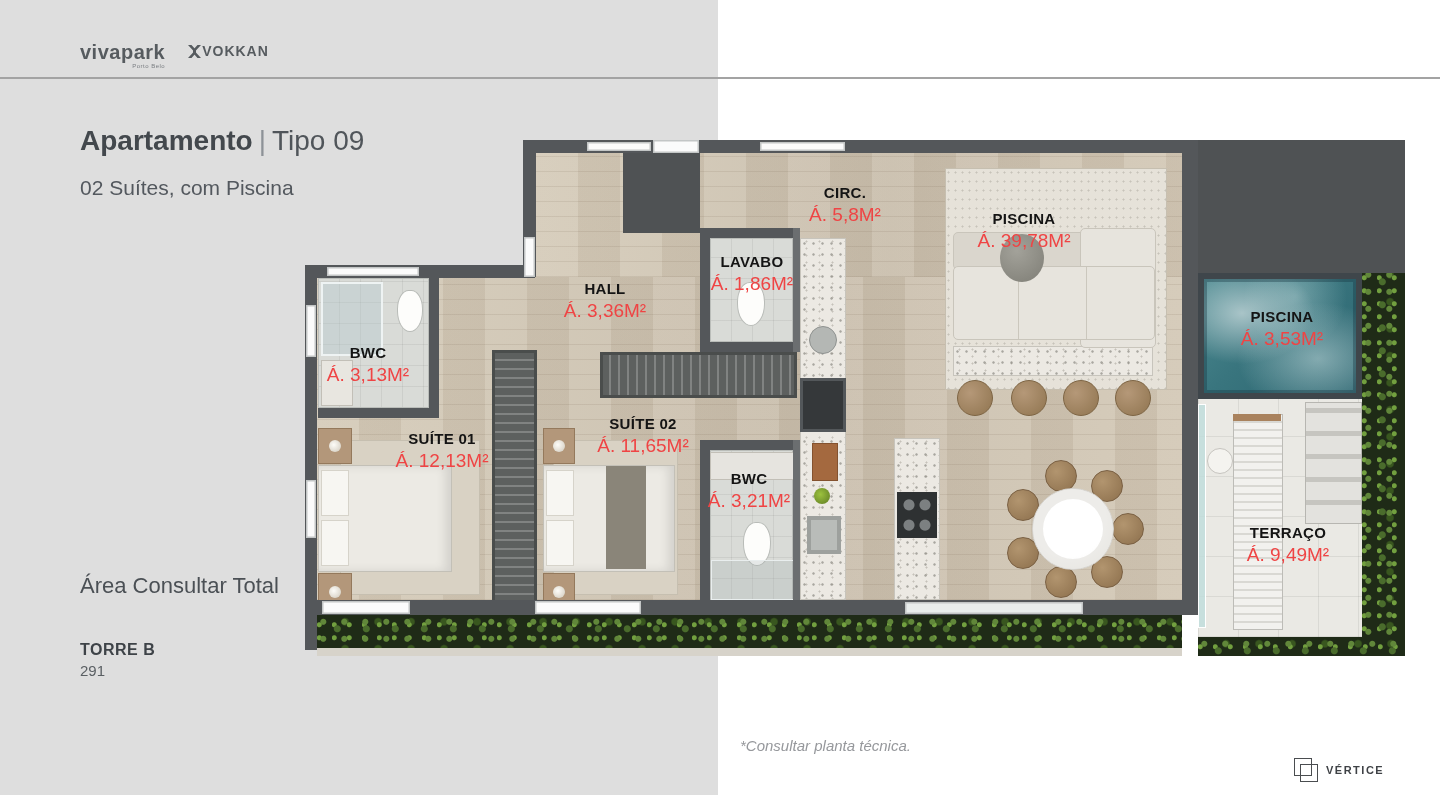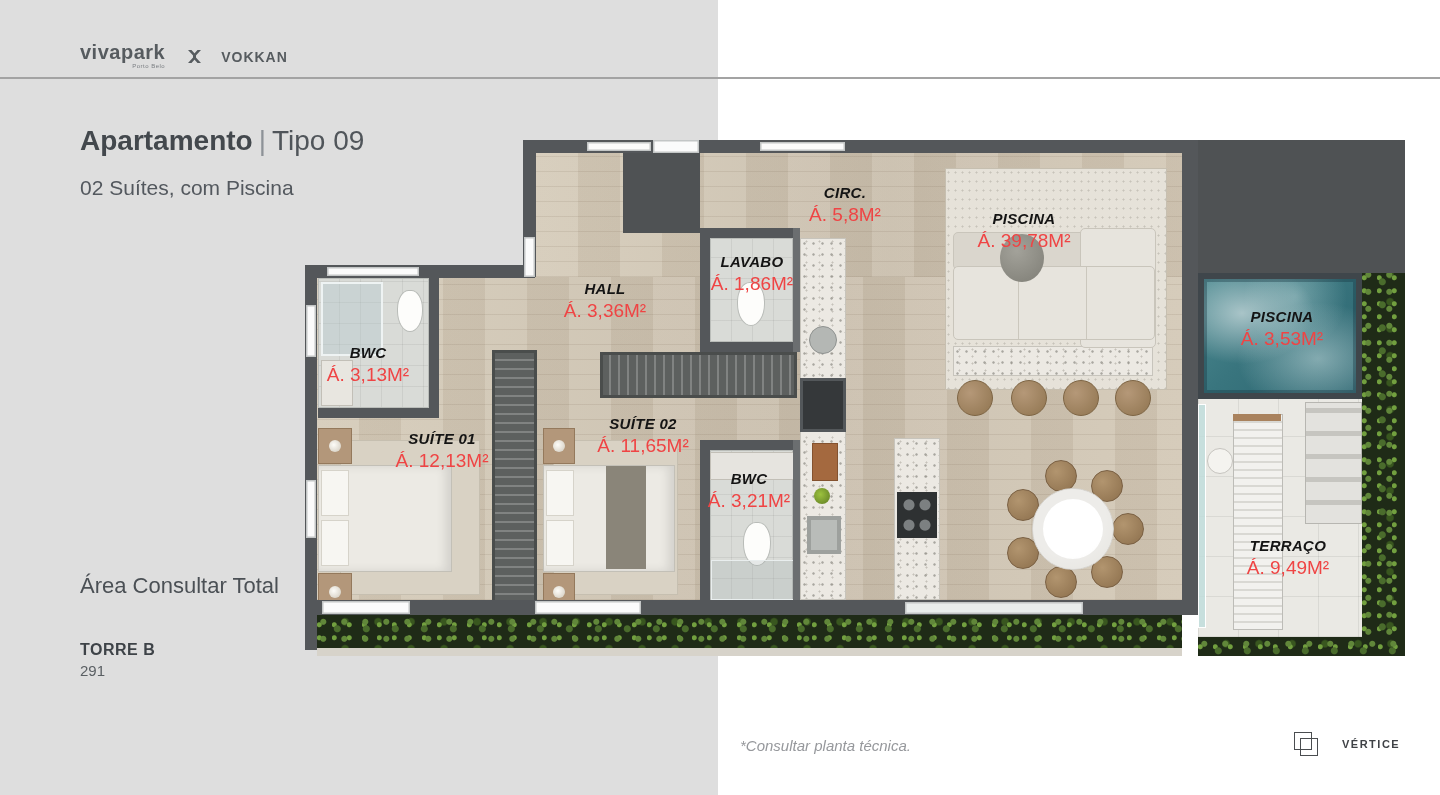--- a/index.html
+++ b/index.html
@@ -7,39 +7,39 @@
        font-family:"Liberation Sans","DejaVu Sans",sans-serif;-webkit-font-smoothing:antialiased;}
   .abs{position:absolute;}
 
   
   #left-panel{left:0;top:0;width:718px;height:795px;background:#dedede;}
   #top-divider{left:0;top:77px;width:1440px;height:2px;background:#a3a3a3;}
 
   #brand-row{left:80px;top:42px;display:flex;align-items:flex-start;gap:22px;}
   .brand-viva{font-size:20px;font-weight:600;letter-spacing:.5px;color:#565b5f;line-height:20px;}
   .brand-viva-sub{font-size:6px;letter-spacing:.5px;color:#7a7e82;text-align:right;margin-top:1px;}
-  .brand-vokkan{display:flex;align-items:flex-start;gap:19px;margin-top:7px;}
+  .brand-vokkan{display:flex;align-items:center;gap:0;margin-top:1px;}
   .vokkan-text{font-size:14px;font-weight:700;letter-spacing:1px;color:#565b5f;}
 
   #title-block{left:80px;top:124px;}
   .title-line{font-size:28px;line-height:34px;color:#43484d;}
   .title-bold{font-weight:700;}
   .title-sep{font-weight:300;color:#8d9297;padding:0 6px;}
   .title-light{font-weight:300;color:#50555a;}
   .subtitle{font-size:21px;font-weight:300;color:#53585e;margin-top:18px;}
 
   #area-block{left:80px;top:570px;}
   .area-value{font-size:27px;font-weight:700;color:#3e4348;line-height:30px;}
   .area-label{font-size:22px;font-weight:300;color:#4b5055;margin-top:3px;}
   #tower-block{left:80px;top:641px;}
   .tower-label{font-size:16px;font-weight:700;letter-spacing:.5px;color:#3e4348;}
   .unit-number{font-size:15px;color:#5a5f63;margin-top:3px;}
 
   #footer-note{left:740px;top:737px;font-size:15px;font-style:italic;color:#96989c;}
-  #vertice{left:1294px;top:732px;display:flex;align-items:center;gap:24px;}
+  #vertice{left:1294px;top:758px;display:flex;align-items:center;gap:8px;}
   .vertice-sq{width:24px;height:24px;position:relative;}
   .vertice-sq .sq1{position:absolute;left:0;top:0;width:16px;height:16px;border:1.5px solid #4a4d50;}
   .vertice-sq .sq2{position:absolute;left:6px;top:6px;width:16px;height:16px;border:1.5px solid #4a4d50;background:transparent;}
   .vertice-text{font-size:11px;font-weight:600;letter-spacing:1.5px;color:#3f4246;}
 
   
   #plan{left:305px;top:140px;width:1100px;height:518px;}
   .wood{position:absolute;background-color:#cfc5b3;z-index:1;
     background-image:
       repeating-linear-gradient(0deg, rgba(110,90,70,.12) 0 1px, rgba(0,0,0,0) 1px 15px),
@@ -91,21 +91,21 @@
     border-radius:50%;background:radial-gradient(circle at 40% 40%, #fdfcf8, #cfc8ba);}
   .toilet{position:absolute;background:#fdfdfb;border:1px solid #b9bcb8;border-radius:45% 45% 50% 50%;z-index:7;}
   .sofa{background:#e7e4dd;border:1px solid #c9c5bb;border-radius:5px;}
   .pouf{position:absolute;width:34px;height:34px;border-radius:50%;z-index:7;
     background:radial-gradient(circle at 35% 35%, #b59878, #8f744f);border:1px solid #7d6443;}
   .chair{position:absolute;width:30px;height:30px;border-radius:50%;z-index:6;
     background:radial-gradient(circle at 35% 35%, #b2956f, #8c6f4c);border:1px solid #7a6043;}
   .glass{position:absolute;background:rgba(190,220,219,.8);border:1px solid #ffffff;z-index:9;}
   .rlabel{position:absolute;transform:translateX(-50%);text-align:center;color:#141414;z-index:30;
     line-height:1.25;white-space:nowrap;}
-  .rname{font-weight:800;font-size:15px;letter-spacing:.3px;font-style:italic;}
+  .rname{font-weight:800;font-size:15px;letter-spacing:.3px;}
   .rarea{font-weight:400;font-size:19px;color:#ef4444;}
 </style>
 </head>
 <body>
 
 <div class="abs" id="left-panel"></div>
 <div class="abs" id="top-divider"></div>
 
 <div class="abs" id="brand-row">
   <div>
@@ -295,17 +295,17 @@
     <div class="rarea">Á. 11,65M²</div>
   </div>
   <div class="rlabel" style="left:444px;top:330px;">
     <div class="rname">BWC</div>
     <div class="rarea">Á. 3,21M²</div>
   </div>
   <div class="rlabel" style="left:977px;top:168px;">
     <div class="rname">PISCINA</div>
     <div class="rarea">Á. 3,53M²</div>
   </div>
-  <div class="rlabel" style="left:983px;top:397px;">
+  <div class="rlabel" style="left:983px;top:384px;">
     <div class="rname">TERRAÇO</div>
     <div class="rarea">Á. 9,49M²</div>
   </div>
 </div>
 
 </body></html>

